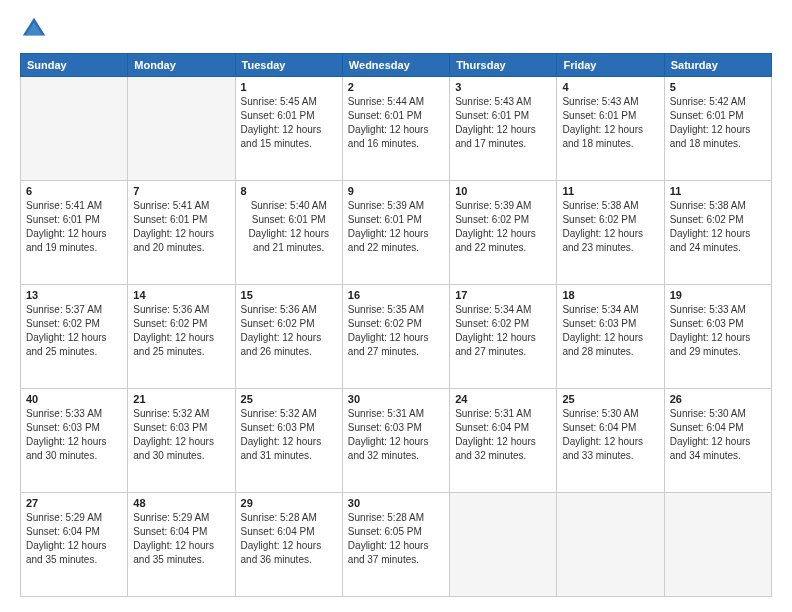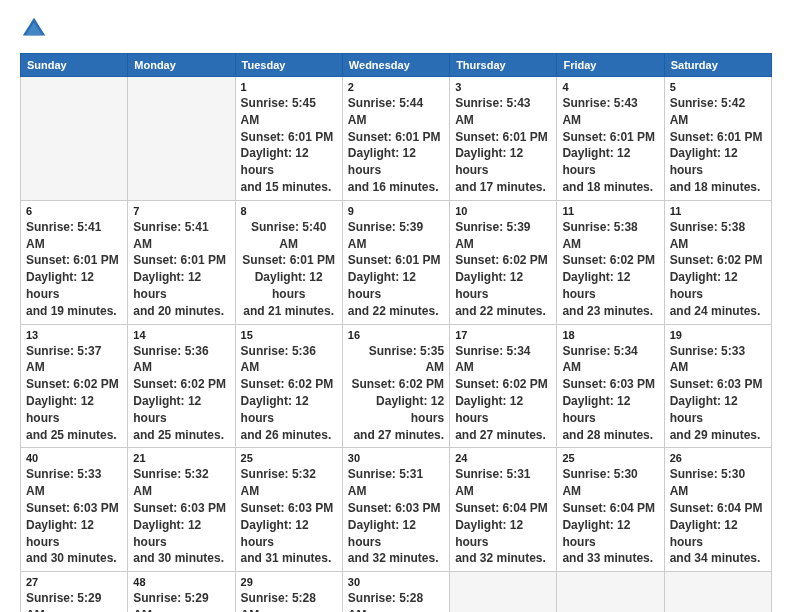--- a/index.html
+++ b/index.html
@@ -86,24 +86,23 @@
     .calendar td.empty {
       background: #f5f5f5;
     }
     .day-num {
       font-size: 11px;
       font-weight: bold;
       color: #222;
       margin-bottom: 2px;
     }
     .day-info {
-      font-size: 12px;
+      font-size: 10px;
       line-height: 1.4;
       color: #333;
-      font-weight: bold;
     }
     .week-row td {
       height: 78px;
     }
     .last-row td {
       height: 78px;
     }
   </style>
 </head>
 <body>
@@ -246,21 +245,21 @@
           </td>
           <td>
             <div class="day-num">15</div>
             <div class="day-info" style="white-space: pre-line;">Sunrise: 5:36 AM
 Sunset: 6:02 PM
 Daylight: 12 hours
 and 26 minutes.</div>
           </td>
           <td>
             <div class="day-num">16</div>
-            <div class="day-info" style="white-space: pre-line; text-align: right;">Sunrise: 5:35 AM
+            <div class="day-info" style="white-space: pre-line;">Sunrise: 5:35 AM
 Sunset: 6:02 PM
 Daylight: 12 hours
 and 27 minutes.</div>
           </td>
           <td>
             <div class="day-num">17</div>
             <div class="day-info" style="white-space: pre-line;">Sunrise: 5:34 AM
 Sunset: 6:02 PM
 Daylight: 12 hours
 and 27 minutes.</div>

